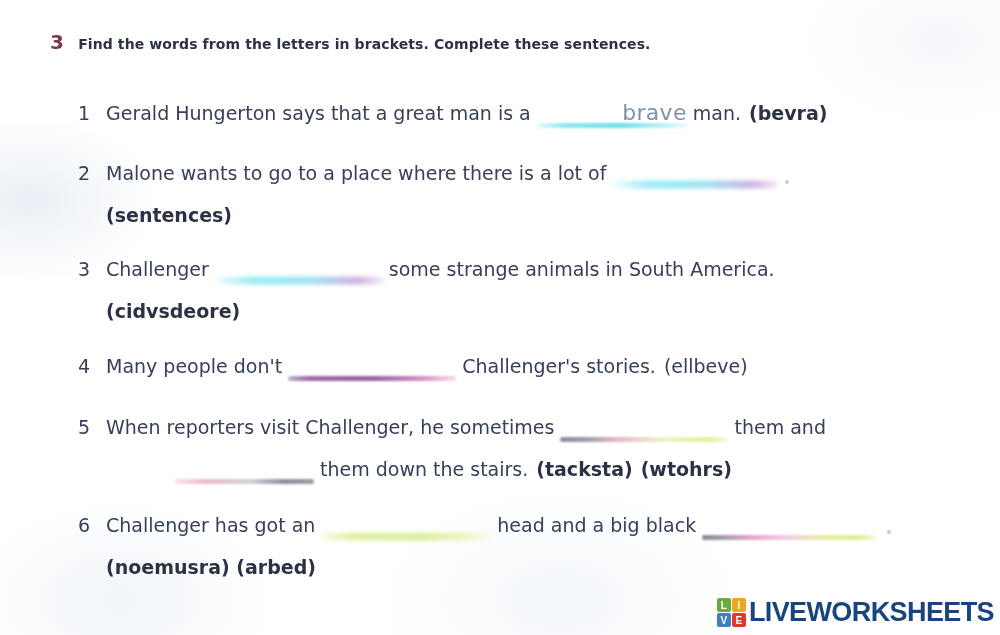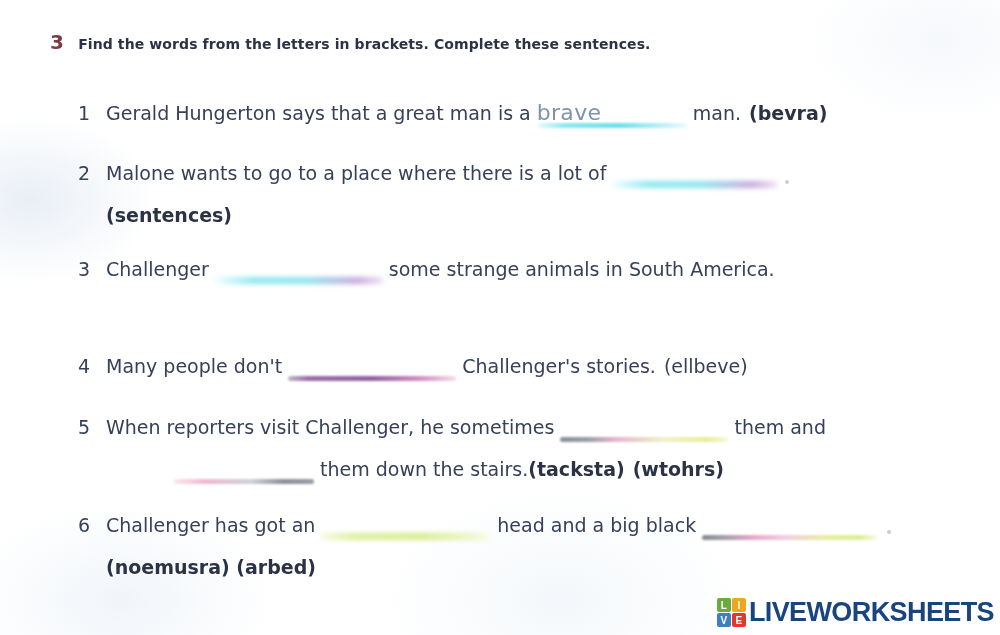--- a/index.html
+++ b/index.html
@@ -90,21 +90,21 @@
   .txt { color: #36405a; }
   .txt.strong { font-weight: bold; color: #2b3245; }
 
   
   .blank {
     position: relative;
     display: inline-block;
     vertical-align: baseline;
     height: 26px;
     line-height: 26px;
-    text-align: left;
+    text-align: right;
     color: #6d7c92;
     font-size: 21px;
     margin: 0 6px;
   }
   .blank .rule {
     position: absolute;
     left: 0;
     right: 0;
     bottom: -2px;
     height: 5px;
@@ -226,20 +226,23 @@
     <span class="q-num">3</span>
     <div class="q-body">
       <div class="q-line">
         <span class="txt">Challenger</span>
         <span class="blank" style="width:168px;">
           <span class="answer"></span>
           <span class="rule g-cyanpurp soft"></span>
         </span>
         <span class="txt">some strange animals in South America.</span>
       </div>
+      <div class="q-line indented">
+        <span class="txt strong">(cidvsdeore)</span>
+      </div>
     </div>
   </div>
 
   <div class="question" style="top:345px;">
     <span class="q-num">4</span>
     <div class="q-body">
       <div class="q-line">
         <span class="txt">Many people don't</span>
         <span class="blank" style="width:168px;">
           <span class="answer"></span>
@@ -261,21 +264,21 @@
           <span class="rule g-graygreen"></span>
         </span>
         <span class="txt">them and</span>
       </div>
       <div class="q-line" style="padding-left:62px;">
         <span class="blank" style="width:140px;">
           <span class="answer"></span>
           <span class="rule g-pinkgray"></span>
         </span>
         <span class="txt">them down the stairs.</span>
-        <span class="txt strong" style="">(tacksta)</span>
+        <span class="txt strong" style="margin-left:8px;">(tacksta)</span>
         <span class="txt strong" style="margin-left:8px;">(wtohrs)</span>
       </div>
     </div>
   </div>
 
   <div class="question" style="top:504px;">
     <span class="q-num">6</span>
     <div class="q-body">
       <div class="q-line">
         <span class="txt">Challenger has got an</span>

